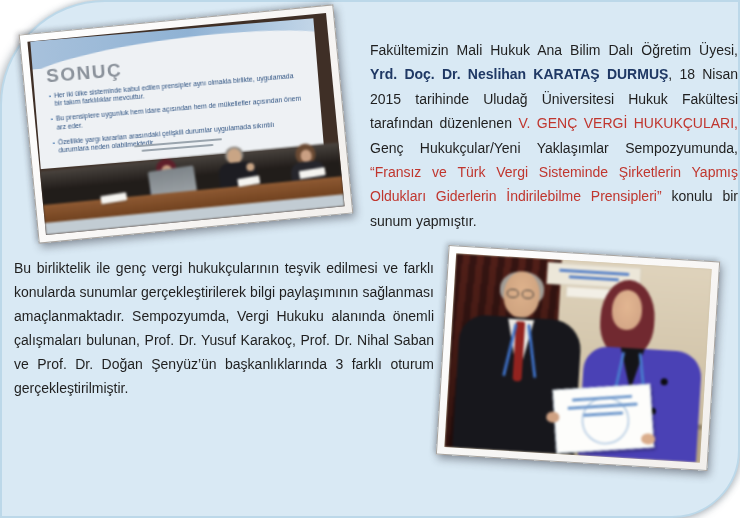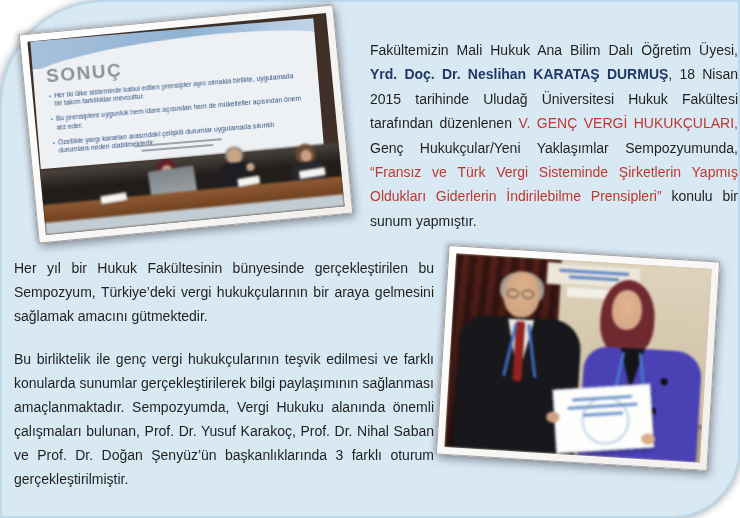--- a/index.html
+++ b/index.html
@@ -161,16 +161,15 @@
         </div>
         <div class="head" style="left:196px;top:168px;width:14px;height:11px;background:#d8ad8d;"></div>
         <div class="head" style="left:100px;top:152px;width:13px;height:11px;background:#cda184;"></div>
       </div>
     </div>
   </figure>
 
   <p class="intro"><span>Fakültemizin Mali Hukuk Ana Bilim Dalı Öğretim Üyesi, </span><span class="name-strong">Yrd. Doç. Dr. Neslihan KARATAŞ DURMUŞ</span><span>, 18 Nisan 2015 tarihinde Uludağ Üniversitesi Hukuk Fakültesi tarafından düzenlenen </span><span class="red">V. GENÇ VERGİ HUKUKÇULARI,</span><span> Genç Hukukçular/Yeni Yaklaşımlar Sempozyumunda, </span><span class="red">“Fransız ve Türk Vergi  Sisteminde Şirketlerin Yapmış Oldukları Giderlerin İndirilebilme Prensipleri”</span><span> konulu bir sunum yapmıştır.</span></p>
 
   <div class="bodytext">
-    <p>Her yıl bir Hukuk Fakültesinin bünyesinde gerçekleştirilen bu Sempozyum, Türkiye’deki vergi hukukçularının bir araya gelmesini sağlamak amacını gütmektedir.</p>
     <p>Bu birliktelik ile genç vergi hukukçularının teşvik edilmesi ve farklı konularda sunumlar gerçekleştirilerek bilgi paylaşımının sağlanması amaçlanmaktadır. Sempozyumda, Vergi Hukuku alanında önemli çalışmaları bulunan, Prof. Dr. Yusuf Karakoç, Prof. Dr. Nihal Saban ve Prof. Dr. Doğan Şenyüz’ün başkanlıklarında 3 farklı oturum gerçekleştirilmiştir.</p>
   </div>
 </div>
 
 </body></html>

